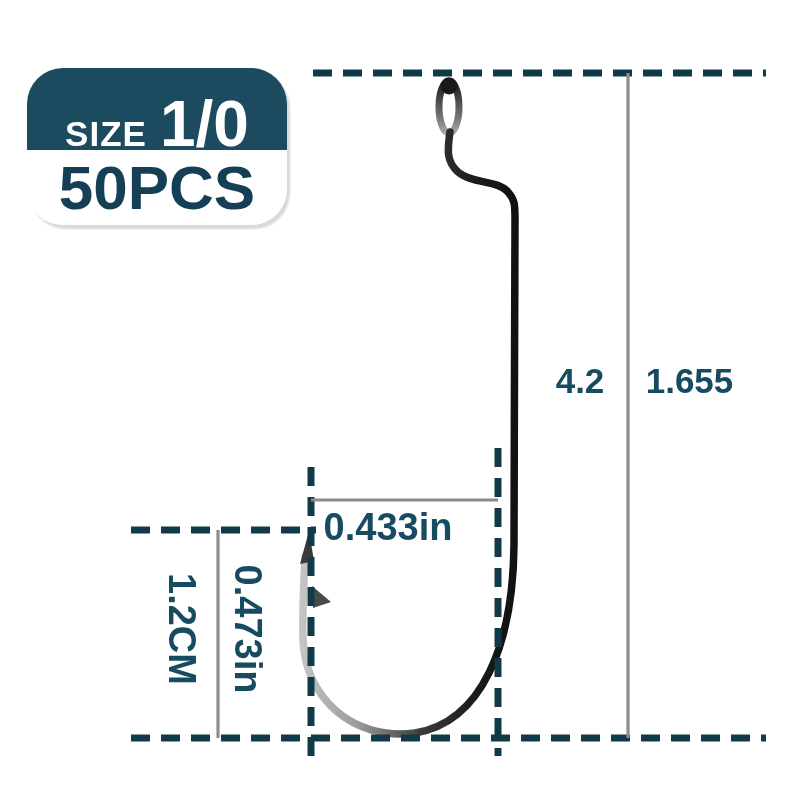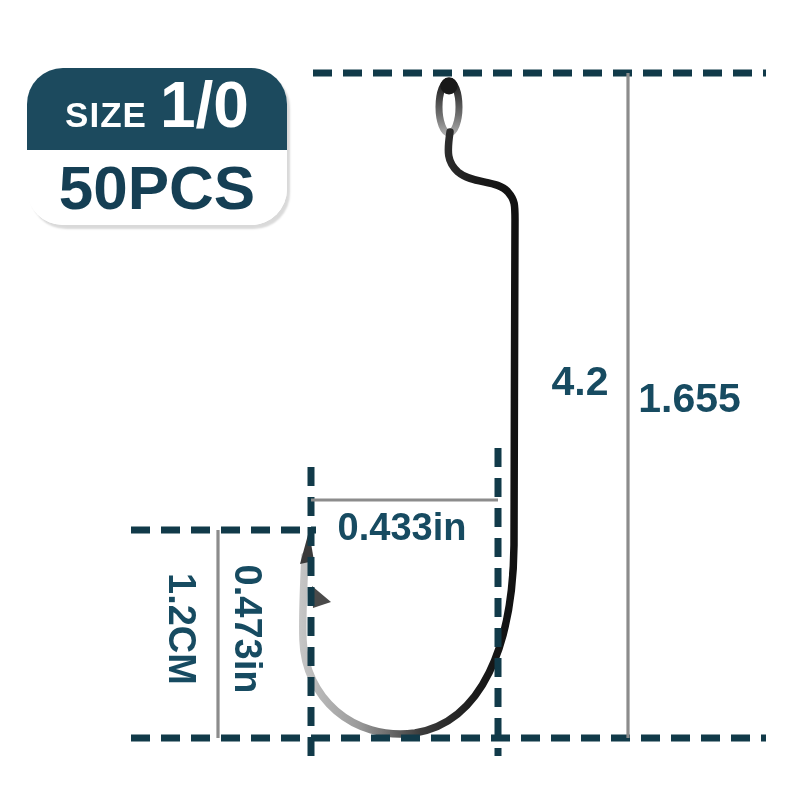--- a/index.html
+++ b/index.html
@@ -6,36 +6,36 @@
   #stage{
     position:relative;width:800px;height:800px;background:#ffffff;overflow:hidden;
     font-family:"Liberation Sans",sans-serif;
   }
   #hook-svg{position:absolute;left:0;top:0;z-index:1;}
   .lbl{
     position:absolute;z-index:2;font-weight:700;color:#174b61;
     text-align:center;line-height:1.05;white-space:nowrap;
   }
   .lbl-38{font-size:38px;}
-  .stack{font-size:41px;line-height:40px;}
+  .stack{font-size:35px;line-height:40px;}
   .rot90{transform:rotate(90deg);transform-origin:center center;}
   
   #size-badge{
     position:absolute;left:27px;top:68px;width:260px;height:157px;z-index:3;
     border-radius:36px;overflow:hidden;
     box-shadow:3px 4px 2px rgba(0,0,0,0.15);
     background:#ffffff;
   }
   #badge-top{
     height:82px;background:#1c4a5e;color:#ffffff;
     display:flex;align-items:baseline;justify-content:center;gap:13px;
-    padding-top:0;box-sizing:border-box;
+    padding-top:6px;box-sizing:border-box;
   }
   #badge-size-label{font-size:35px;font-weight:700;letter-spacing:1px;}
-  #badge-size-value{font-size:64px;font-weight:700;}
+  #badge-size-value{font-size:64px;font-weight:700;margin-top:13px;}
   #badge-bottom{
     height:75px;background:#ffffff;color:#153f54;
     display:flex;align-items:center;justify-content:center;
   }
   #badge-qty{font-size:62px;font-weight:700;letter-spacing:0px;}
 </style>
 </head>
 <body>
 
 <div id="stage">
@@ -86,25 +86,25 @@
   <div id="size-badge">
     <div id="badge-top">
       <span id="badge-size-label">SIZE</span>
       <span id="badge-size-value">1/0</span>
     </div>
     <div id="badge-bottom">
       <span id="badge-qty">50PCS</span>
     </div>
   </div>
 
-  <div class="lbl lbl-38" style="left:306px;top:508px;width:192px;">0.433in</div>
+  <div class="lbl lbl-38" style="left:292px;top:508px;width:192px;">0.433in</div>
 
   <div class="lbl stack" style="left:538px;top:361px;width:84px;">
     <div>4.2</div>
   </div>
-  <div class="lbl stack" style="left:632px;top:361px;width:115px;margin-top:17px;">
+  <div class="lbl stack" style="left:632px;top:361px;width:115px;">
     <div>1.655</div>
   </div>
 
   <div class="lbl lbl-38 rot90" style="left:111px;top:609px;width:140px;height:40px;">1.2CM</div>
   <div class="lbl lbl-38 rot90" style="left:167px;top:609px;width:160px;height:40px;">0.473in</div>
 
 </div>
 
 </body></html>

